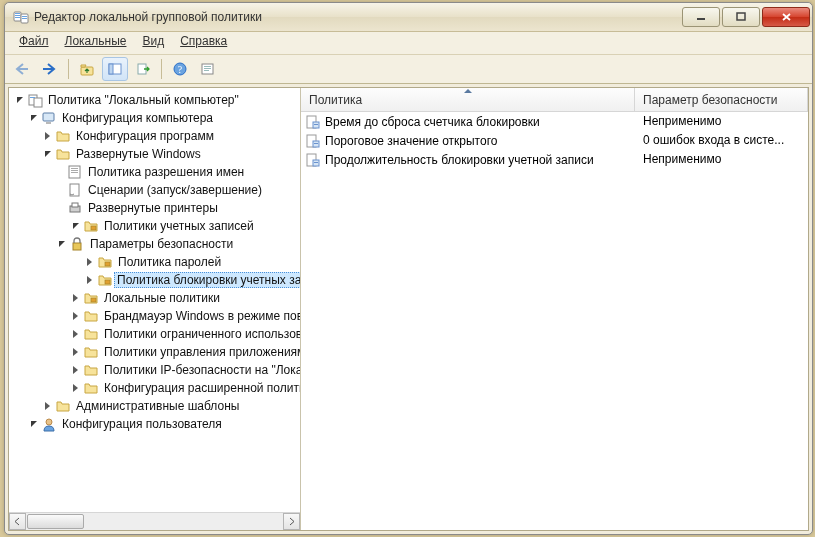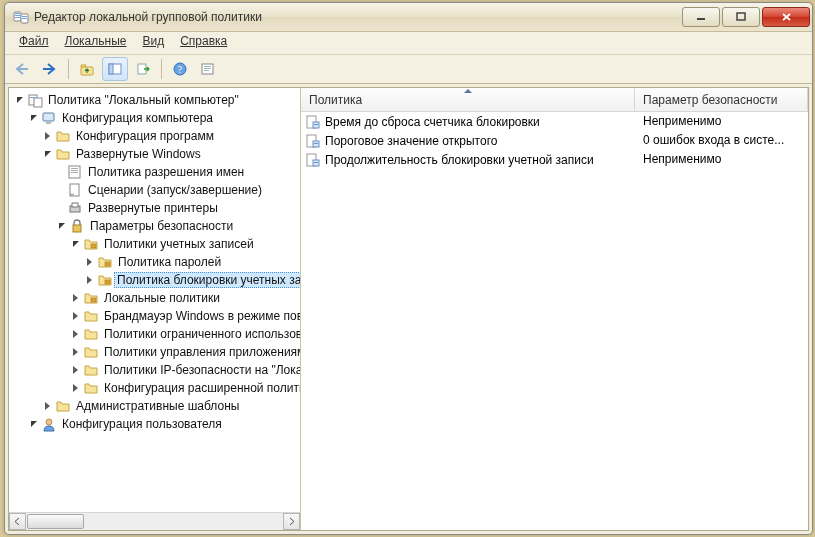--- a/index.html
+++ b/index.html
@@ -454,45 +454,45 @@
           <span class="node-icon">
             <svg width="16" height="16">
                 <rect x="3" y="6" width="10" height="6" fill="#d0d0d0" stroke="#777"></rect>
                 <rect x="5" y="3" width="6" height="4" fill="#fff" stroke="#777"></rect>
               </svg>
           </span>
           <span class="node-label">Развернутые принтеры</span>
         </div>
 
         <div class="tree-row">
+          <span class="spacer" style="width:56px"></span>
+          <span class="expander">
+              <span class="tri-open2"></span>
+            </span>
+          <span class="node-icon">
+            <svg width="16" height="16">
+                <path d="M2 4 L6 4 L7 6 L14 6 L14 13 L2 13 Z" fill="#f7e39b" stroke="#c8a642"></path>
+                <rect x="8" y="8" width="5" height="4" fill="#e0a030" stroke="#a6832a" stroke-width="0.7"></rect>
+              </svg>
+          </span>
+          <span class="node-label">Политики учетных записей</span>
+        </div>
+
+        <div class="tree-row">
           <span class="spacer" style="width:42px"></span>
           <span class="expander">
               <span class="tri-open2"></span>
             </span>
           <span class="node-icon">
             <svg width="16" height="16">
                 <rect x="4" y="7" width="8" height="7" fill="#e8c75b" stroke="#a6832a"></rect>
                 <path d="M5 7 L5 5 Q5 2 8 2 Q11 2 11 5 L11 7" fill="none" stroke="#777" stroke-width="1.3"></path>
               </svg>
           </span>
           <span class="node-label">Параметры безопасности</span>
-        </div>
-
-        <div class="tree-row">
-          <span class="spacer" style="width:56px"></span>
-          <span class="expander">
-              <span class="tri-open2"></span>
-            </span>
-          <span class="node-icon">
-            <svg width="16" height="16">
-                <path d="M2 4 L6 4 L7 6 L14 6 L14 13 L2 13 Z" fill="#f7e39b" stroke="#c8a642"></path>
-                <rect x="8" y="8" width="5" height="4" fill="#e0a030" stroke="#a6832a" stroke-width="0.7"></rect>
-              </svg>
-          </span>
-          <span class="node-label">Политики учетных записей</span>
         </div>
 
         <div class="tree-row">
           <span class="spacer" style="width:70px"></span>
           <span class="expander">
               <span class="tri-closed"></span>
             </span>
           <span class="node-icon">
             <svg width="16" height="16">
                 <path d="M2 4 L6 4 L7 6 L14 6 L14 13 L2 13 Z" fill="#f7e39b" stroke="#c8a642"></path>

